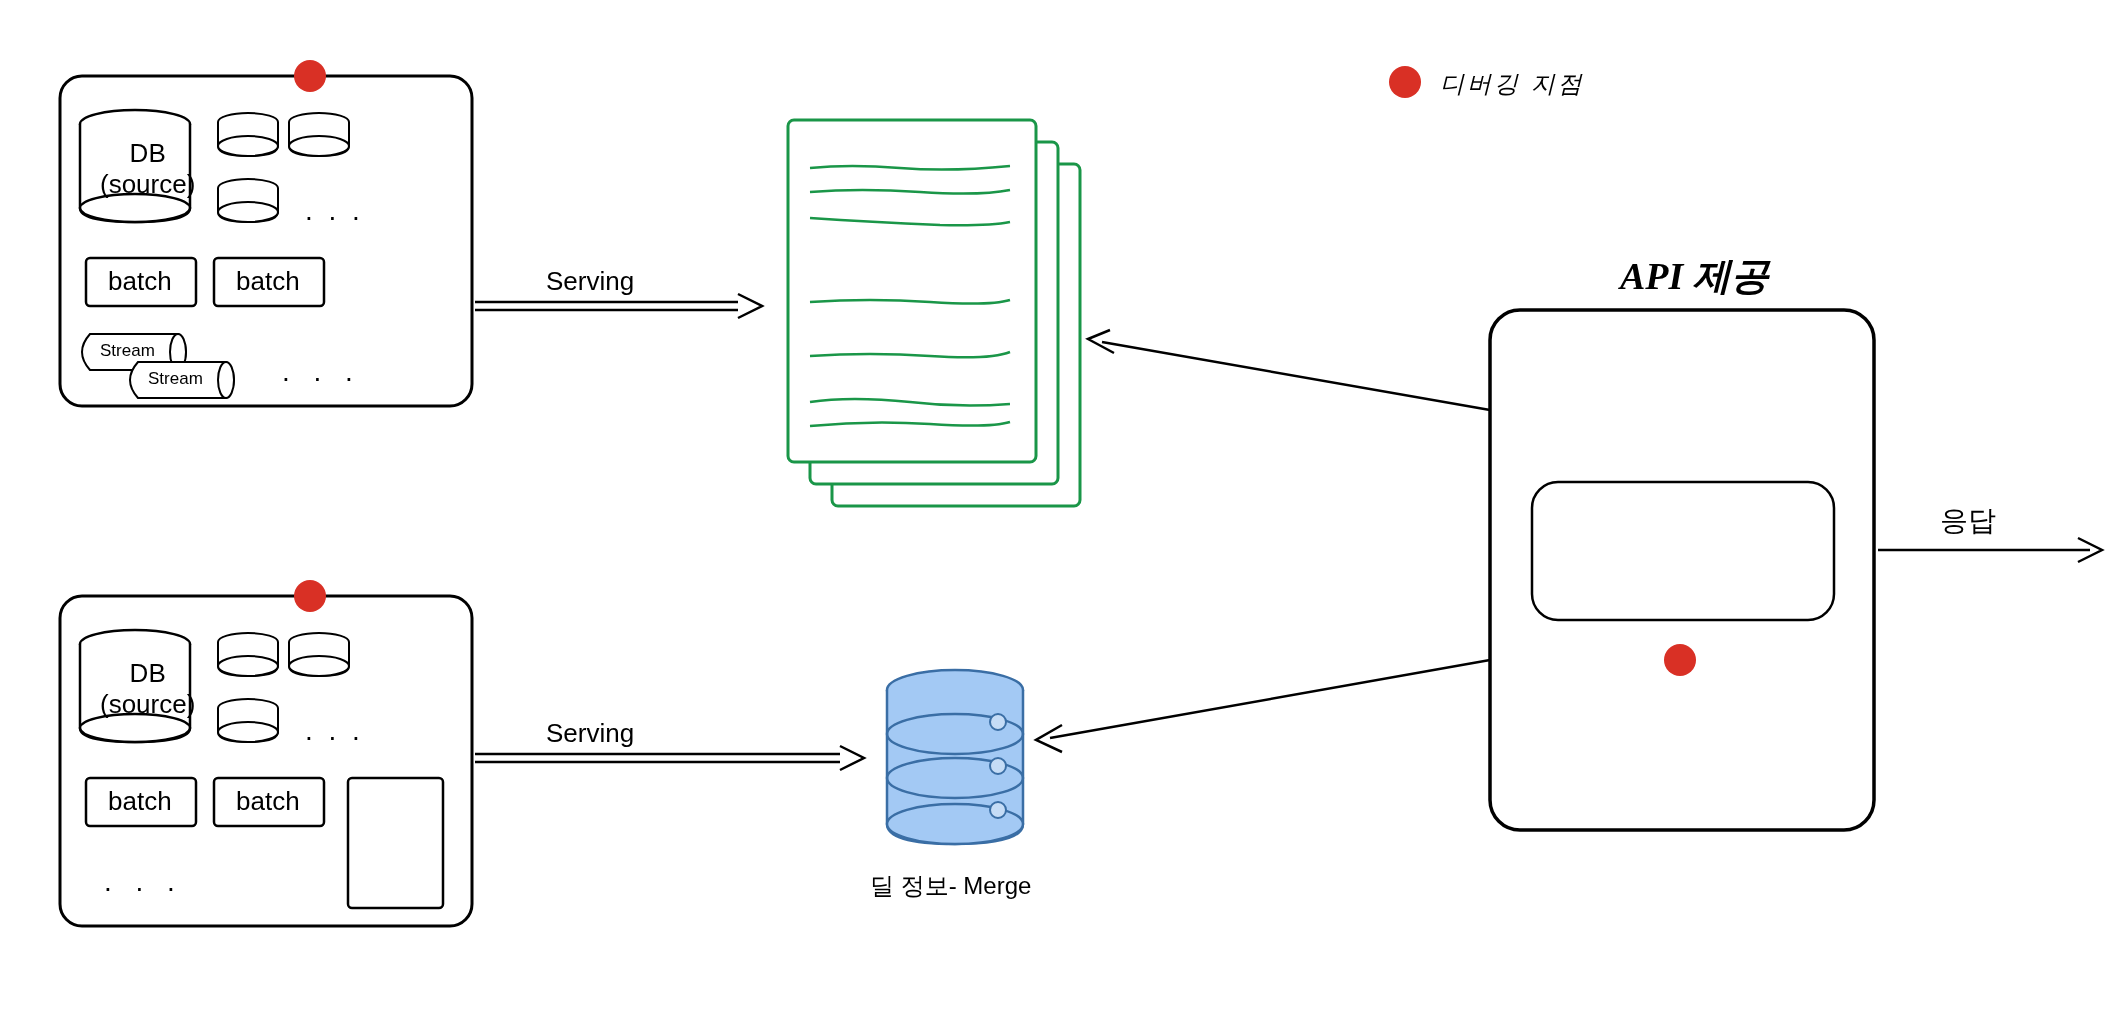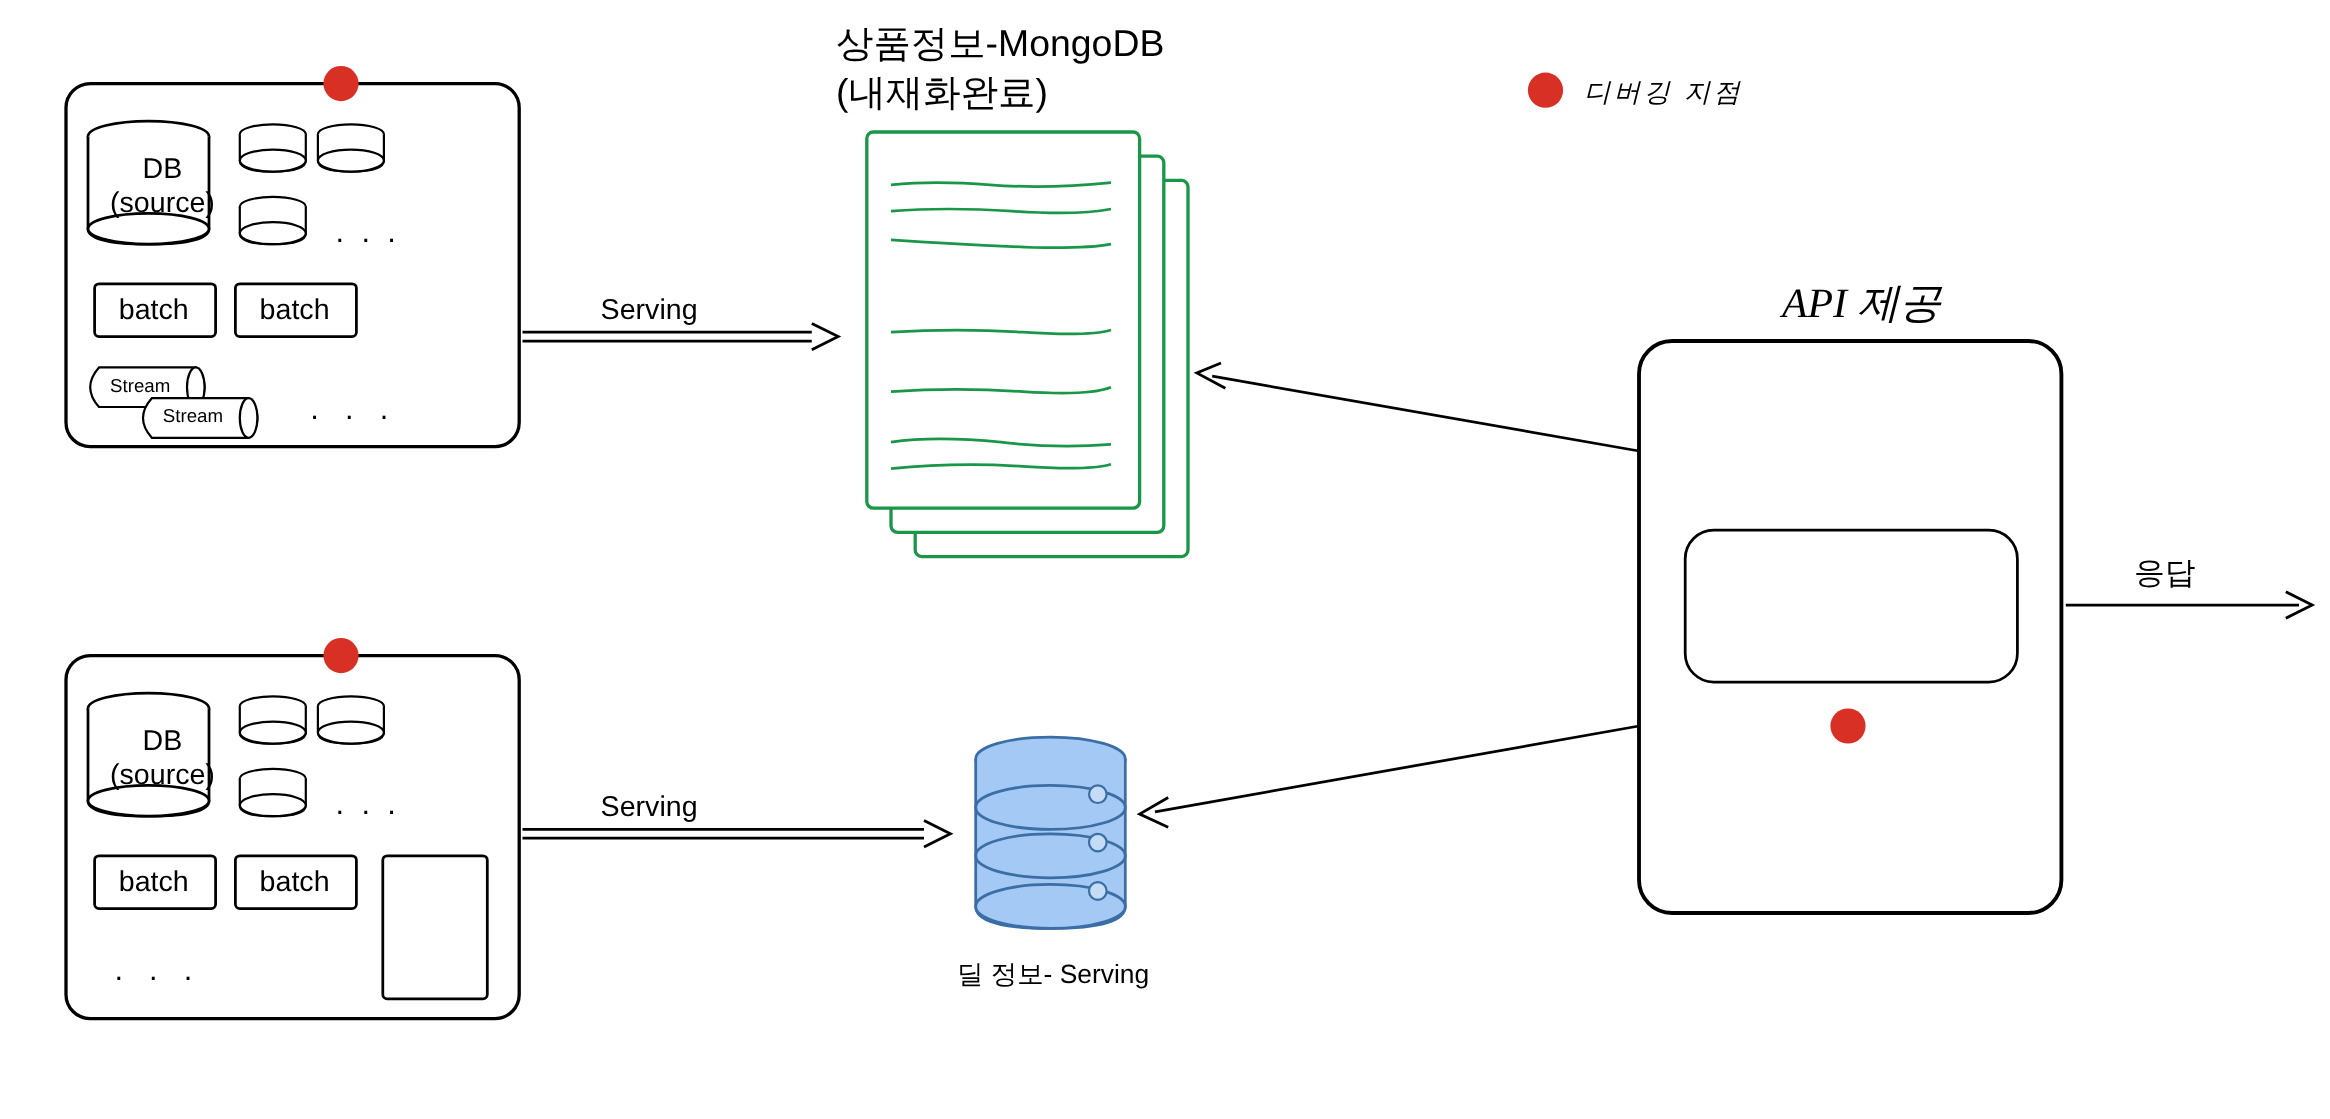--- a/index.html
+++ b/index.html
@@ -168,35 +168,31 @@
   </g>
 
   <g>
     <line x1="1878" y1="550" x2="2090" y2="550" stroke="#000" stroke-width="2.5"></line>
     <path d="M 2078 538 L 2102 550 L 2078 562" fill="none" stroke="#000" stroke-width="2.5"></path>
   </g>
 
   <circle cx="1405" cy="82" r="16" fill="#d93025"></circle>
 </svg>
 
-<div class="label title-label" style="left:760px; top:18px;">
-  <span>상품정보-MongoDB</span><br>
-  <span>(내재화완료)</span>
-</div>
 
 <div class="label small-label" style="left:1440px; top:68px; letter-spacing:3px;font-style:italic;">디버깅 지점</div>
 
-<div class="label title-label" style="left:1620px; top:252px; font-style:italic; font-weight:normal; font-size:38px;">
+<div class="label title-label" style="left:1620px; top:252px; font-style:italic; font-weight:bold; font-size:38px;">
   <span style="font-family:'Comic Sans MS',cursive;">API 제공</span>
 </div>
 
 
 <div class="label medium-label" style="left:1940px; top:502px;">응답</div>
 
-<div class="label small-label" style="left:870px; top:870px;">딜 정보- Serving</div>
+<div class="label small-label" style="left:870px; top:870px;">딜 정보- Merge</div>
 
 <div class="label" style="left:100px; top:138px; font-size:26px; text-align:center; line-height:1.2; white-space:pre;">DB
 (source)</div>
 <div class="label" style="left:305px; top:195px; font-size:28px; letter-spacing:4px;">. . .</div>
 <div class="label" style="left:108px; top:266px; font-size:26px;">batch</div>
 <div class="label" style="left:236px; top:266px; font-size:26px;">batch</div>
 <div class="label" style="left:100px; top:341px; font-size:17px;">Stream</div>
 <div class="label" style="left:148px; top:369px; font-size:17px;">Stream</div>
 <div class="label" style="left:282px; top:356px; font-size:28px; letter-spacing:8px;">. . .</div>
 

